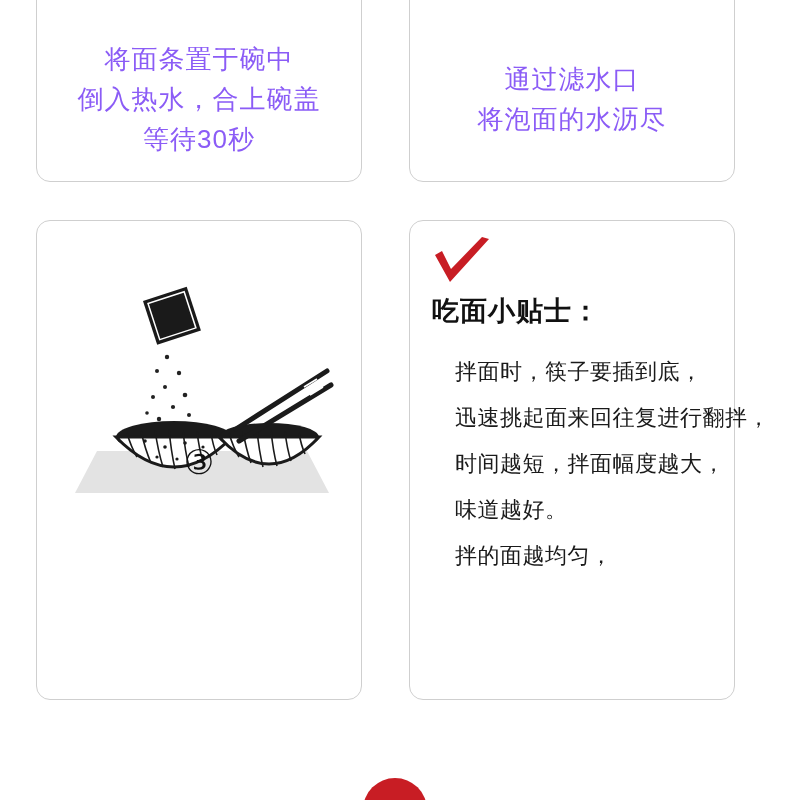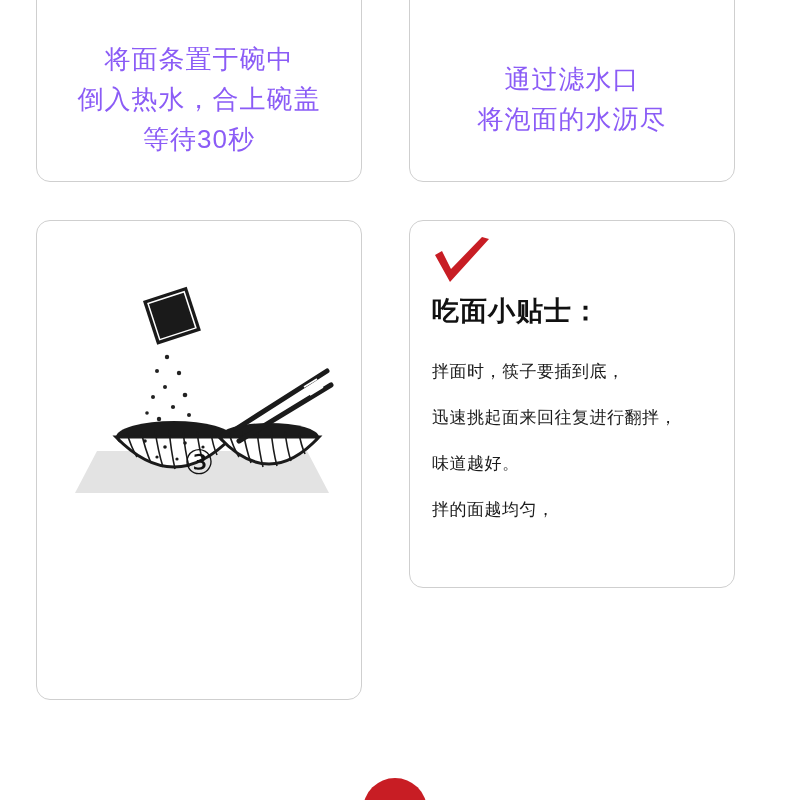--- a/index.html
+++ b/index.html
@@ -49,21 +49,21 @@
     left: 36px;
     top: 220px;
     width: 326px;
     height: 480px;
     text-align: center;
   }
   .card-tips {
     left: 409px;
     top: 220px;
     width: 326px;
-    height: 368px;
+    height: 480px;
   }
 
   .step-text {
     font-size: 26px;
     line-height: 40px;
     color: #8b5cf6;
     letter-spacing: 1px;
     white-space: pre-line;
   }
 
@@ -126,25 +126,26 @@
     letter-spacing: 1px;
     color: #111111;
   }
   .tips-lines {
     position: absolute;
     left: 22px;
     top: 128px;
     right: 10px;
   }
   .tips-line {
-    font-size: 17px;
+    font-size: 22px;
     line-height: 46px;
     color: #1a1a1a;
     letter-spacing: 0.5px;
     white-space: nowrap;
+    margin-left: 23px;
   }
 
   
   .bottom-circle {
     position: absolute;
     left: 50%;
     transform: translateX(-50%);
     top: 778px;
     width: 64px;
     height: 64px;
@@ -246,20 +247,21 @@
   <div class="card card-tips">
     <div class="check-mark">
       <svg width="60" height="55" viewBox="0 0 60 55" xmlns="http://www.w3.org/2000/svg">
         <path d="M3 18 L18 45 L57 2 L50 0 L19 32 L10 14 Z" fill="#c81d24"></path>
       </svg>
     </div>
     <div class="tips-title">吃面小贴士：</div>
     <div class="tips-lines">
       <div class="tips-line">拌面时，筷子要插到底，</div>
       <div class="tips-line">迅速挑起面来回往复进行翻拌，</div>
+      <div class="tips-line">时间越短，拌面幅度越大，</div>
       <div class="tips-line">味道越好。</div>
       <div class="tips-line">拌的面越均匀，</div>
     </div>
   </div>
 
   <div class="bottom-circle"></div>
 
 </div>
 
 </body></html>

